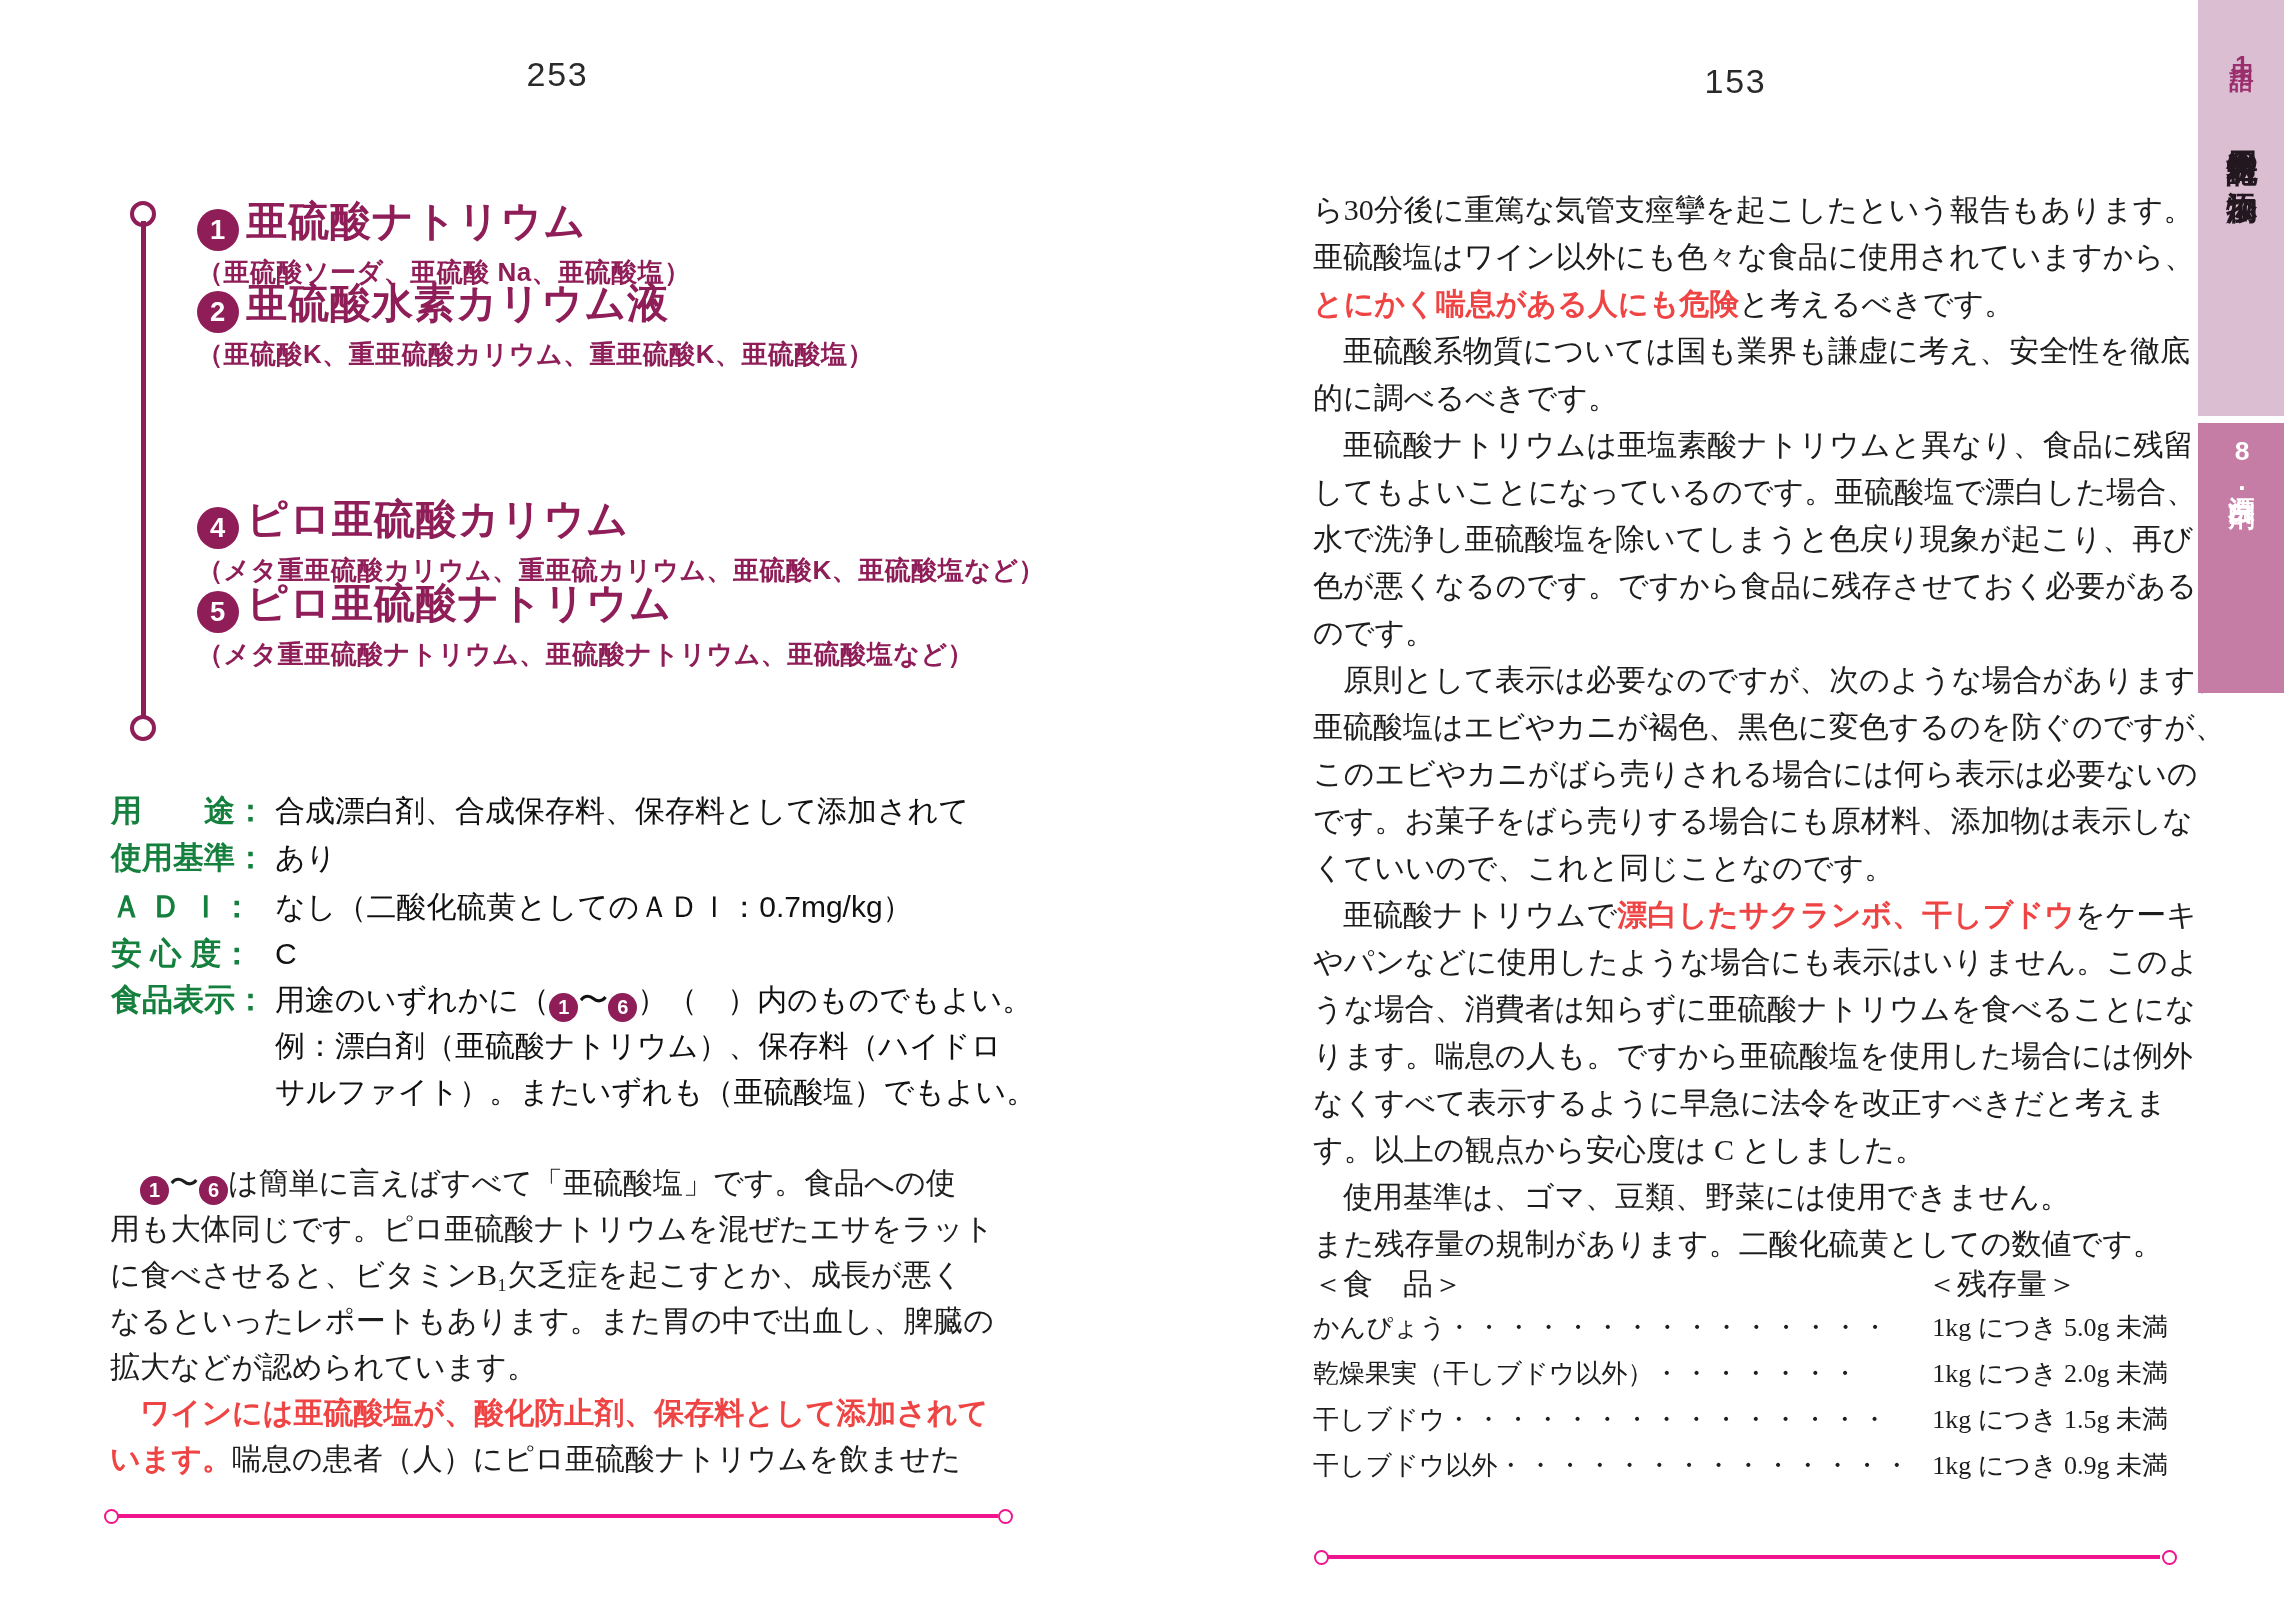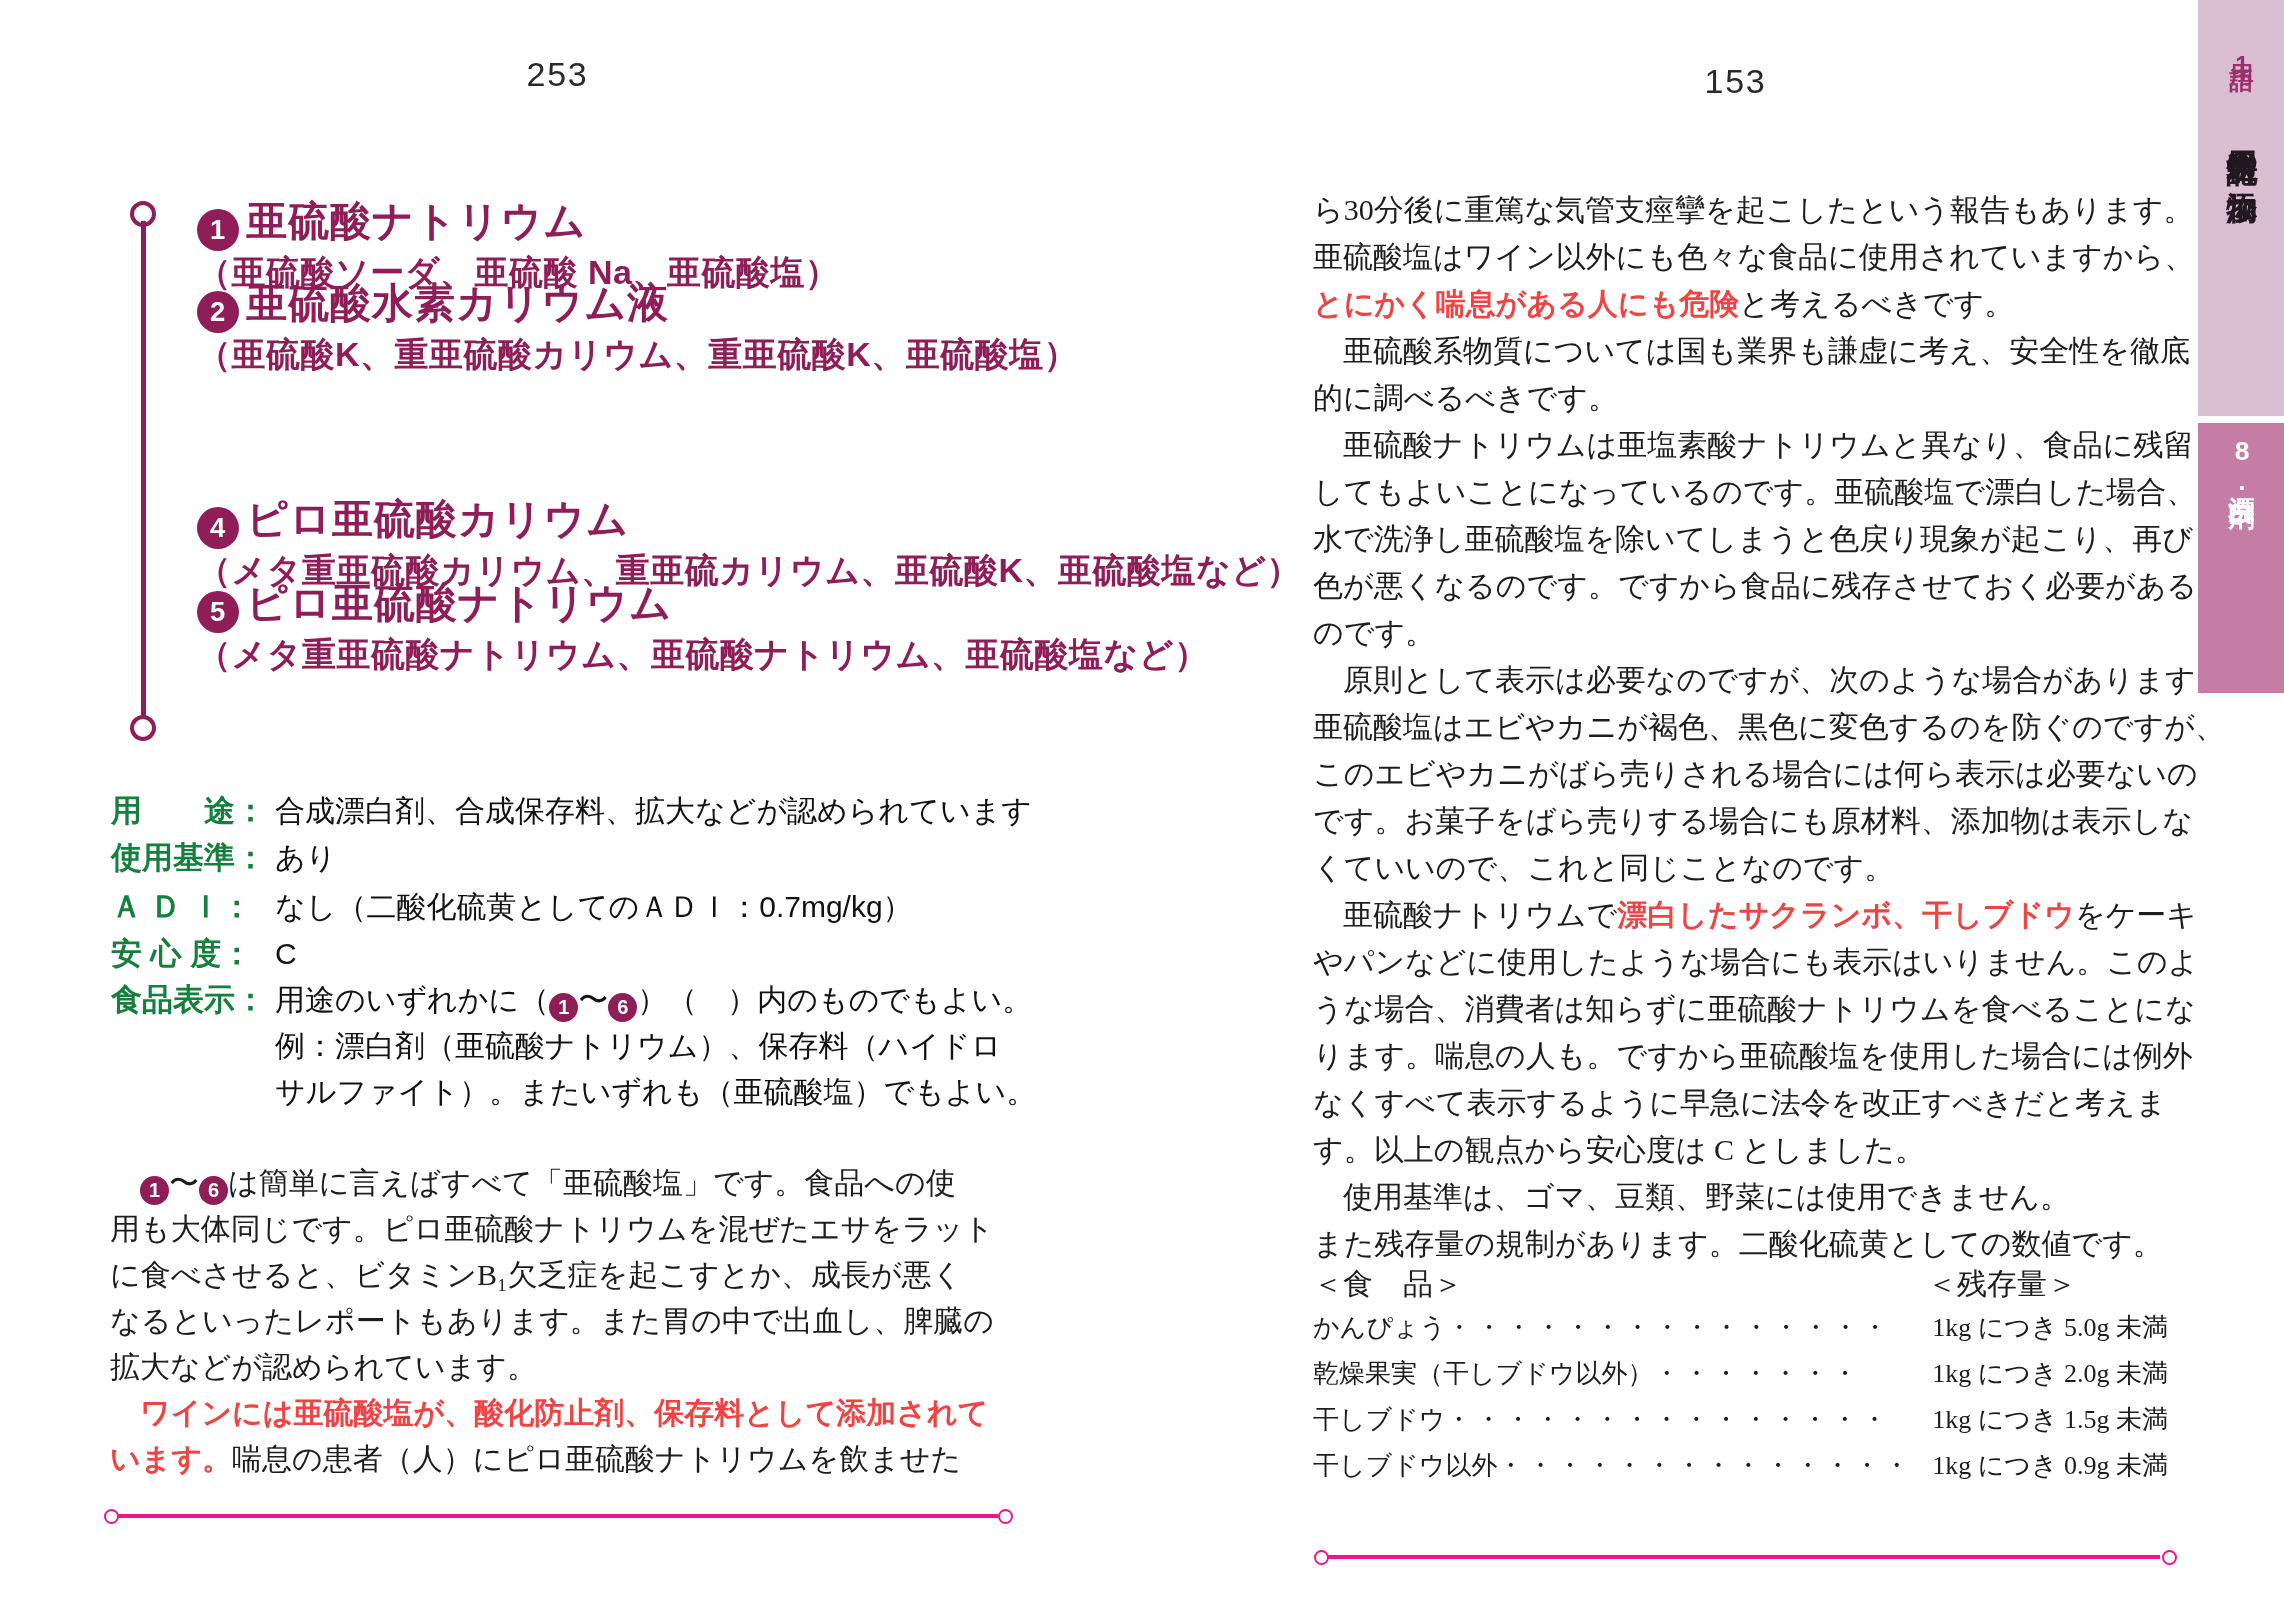--- a/index.html
+++ b/index.html
@@ -9,21 +9,21 @@
   
   .pagenum{font-size:34px;color:#2a2a2a;letter-spacing:1.8px;}
   
   .rule-v{width:4.6px;background:#8e1d58;}
   .ringM{width:18.3px;height:18.3px;border:4.6px solid #8e1d58;border-radius:50%;background:#fff;}
   .additive{left:169px;width:959px;margin-left:28px;}
   .a-title{font-size:41px;font-weight:700;color:#8e1d58;line-height:44px;letter-spacing:0.9px;}
   .numball{display:inline-block;width:42px;height:42px;border-radius:50%;background:#8e1d58;
            color:#fff;font-size:27.4px;line-height:42px;text-align:center;font-weight:700;
            margin-right:7.3px;vertical-align:-3.7px;}
-  .a-alias{font-size:34px;font-weight:700;color:#8e1d58;line-height:43px;white-space:pre;letter-spacing:0.5px;}
+  .a-alias{font-size:26px;font-weight:700;color:#8e1d58;line-height:43px;white-space:pre;letter-spacing:0.5px;}
   
   .info-row{left:111px;width:1033px;display:flex;align-items:flex-start;}
   .info-label{flex:0 0 164px;font-size:31px;font-weight:700;color:#15803d;white-space:pre;line-height:46px;}
   .info-value{font-size:30px;color:#111;line-height:46px;white-space:pre;}
   .ball{display:inline-block;width:29px;height:29px;border-radius:50%;background:#8e1d58;
         color:#fff;font-size:20px;line-height:29px;text-align:center;font-weight:700;
         vertical-align:-3.7px;font-family:"Liberation Sans",sans-serif;}
   
   .bodytext{font-family:"Liberation Serif",serif;font-size:30px;color:#1d1d1d;white-space:pre;}
   .body-left{line-height:46px;}
@@ -72,21 +72,21 @@
     <div class="a-title"><span class="numball">4</span><span>ピロ亜硫酸カリウム</span></div>
     <div class="a-alias">（メタ重亜硫酸カリウム、重亜硫カリウム、亜硫酸K、亜硫酸塩など）</div>
   </div>
   <div class="abs additive" style="top:581px;">
     <div class="a-title"><span class="numball">5</span><span>ピロ亜硫酸ナトリウム</span></div>
     <div class="a-alias">（メタ重亜硫酸ナトリウム、亜硫酸ナトリウム、亜硫酸塩など）</div>
   </div>
 
   <div class="abs info-row" style="top:788px;">
     <div class="info-label">用　　途：</div>
-    <div class="info-value">合成漂白剤、合成保存料、拡大などが認められています</div>
+    <div class="info-value">合成漂白剤、合成保存料、保存料として添加されて</div>
   </div>
   <div class="abs info-row" style="top:835px;">
     <div class="info-label">使用基準：</div>
     <div class="info-value">あり</div>
   </div>
   <div class="abs info-row" style="top:884px;">
     <div class="info-label">Ａ Ｄ Ｉ：</div>
     <div class="info-value">なし（二酸化硫黄としてのＡＤＩ：0.7mg/kg）</div>
   </div>
   <div class="abs info-row" style="top:931px;">

